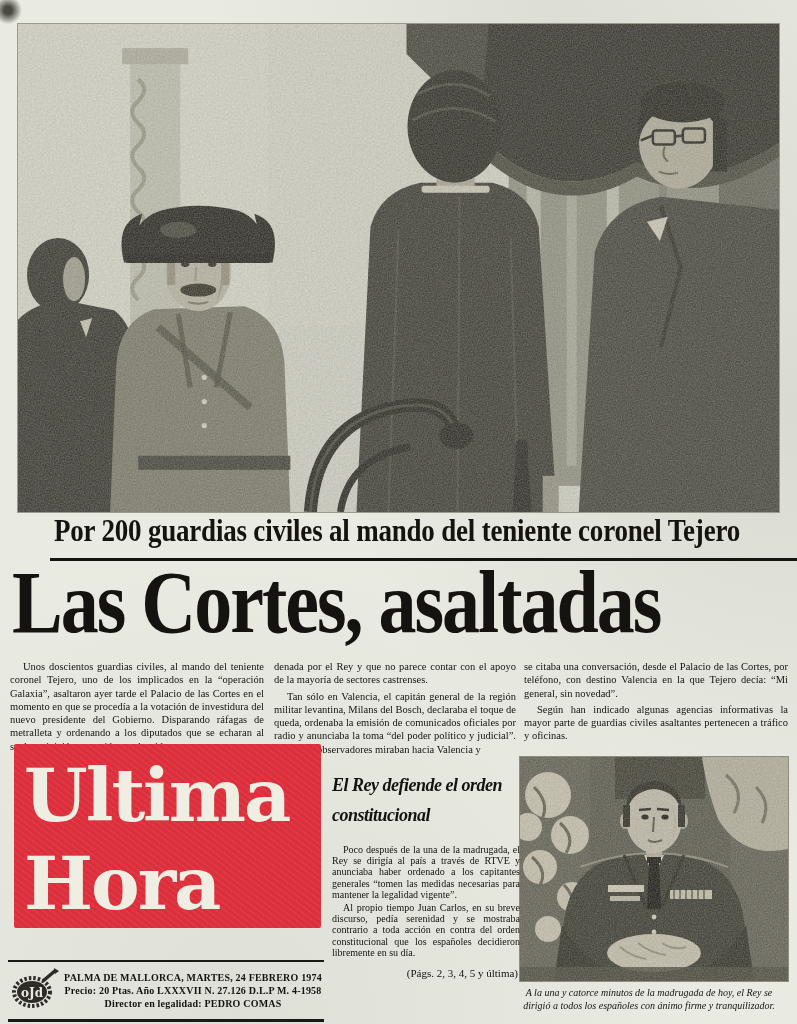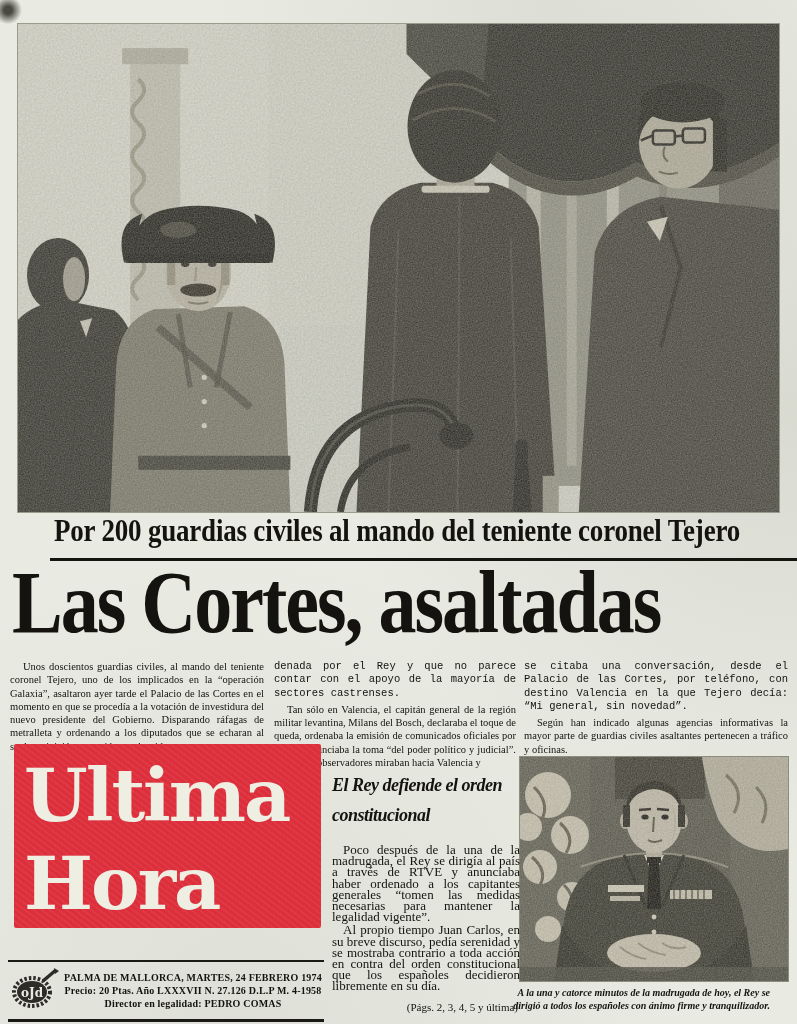--- a/index.html
+++ b/index.html
@@ -42,21 +42,21 @@
     font-weight:bold;font-size:76px;line-height:100px;letter-spacing:-2px;
     white-space:nowrap;
   }
   .headline span{display:inline-block;transform:scaleY(1.16);transform-origin:left center;}
   
   .lead-col{
     position:absolute;top:660px;
     font-size:10.5px;line-height:13.3px;text-align:justify;
   }
   .lead-col p{margin:0 0 3px 0;text-indent:13px;}
-  .lead-col.cont p:first-child{text-indent:0;font-family:Liberation Mono, monospace;}
+  .lead-col.cont p:first-child{text-indent:0;}
   .col1{left:10px;width:254px;}
   .col2{left:274px;width:242px;}
   .col3{left:524px;width:264px;}
   
   .masthead{
     position:absolute;left:14px;top:744px;width:307px;height:184px;
     background:
       repeating-linear-gradient(37deg, rgba(255,255,255,.05) 0 2px, transparent 2px 5px),
       #dc2e3b;
     border-radius:2px;
@@ -69,35 +69,35 @@
   .masthead .mh-line{display:block;font-size:73px;line-height:88px;}
   
   .secondary{
     position:absolute;left:332px;top:762px;width:188px;z-index:6;
   }
   .sec-title{
     font-weight:bold;font-size:18px;line-height:30px;letter-spacing:-0.5px;
     margin:8px 0 14px 0;
     font-style:italic;
   }
-  .sec-body{font-size:13px;line-height:11.2px;text-align:justify;}
+  .sec-body{font-size:10px;line-height:11.2px;text-align:justify;}
   .sec-body p{margin:0 0 2px 0;text-indent:11px;}
   .pages-ref{
     margin-top:9px;text-align:right;font-size:11px;padding-right:2px;
   }
   
   .king-photo{
     position:absolute;left:520px;top:757px;width:268px;height:224px;
     outline:1px solid #8d8d80;background:#55544a;
   }
   .king-photo svg{display:block;width:100%;height:100%;}
   .king-caption{
-    position:absolute;left:496px;top:987px;width:274px;
-    font-size:10px;line-height:12.5px;font-style:italic;font-weight:bold;
-    text-align:right;
+    position:absolute;left:512px;top:987px;width:274px;
+    font-size:10px;line-height:12.5px;font-style:italic;font-weight:normal;
+    text-align:center;
   }
   
   .footer{
     position:absolute;left:8px;top:954px;width:316px;z-index:7;
   }
   .footer-inner{
     border-top:2px solid #1b1914;border-bottom:3px solid #1b1914;
     margin-top:6px;
     display:flex;align-items:center;gap:2px;
     padding:5px 2px 6px 2px;

